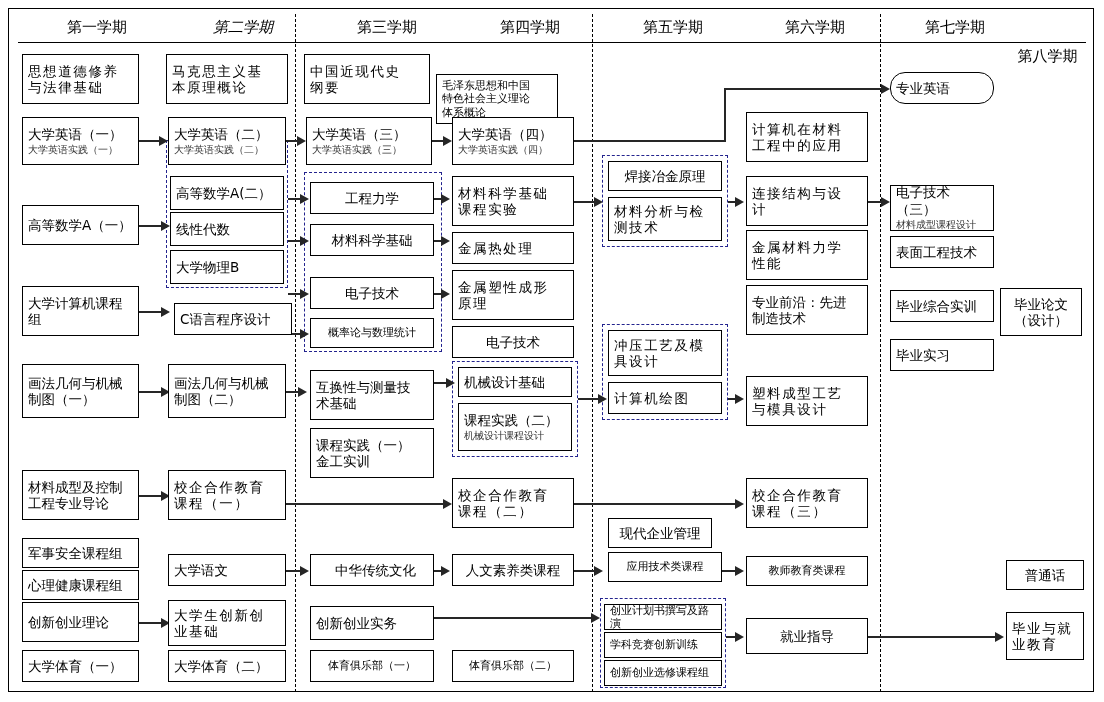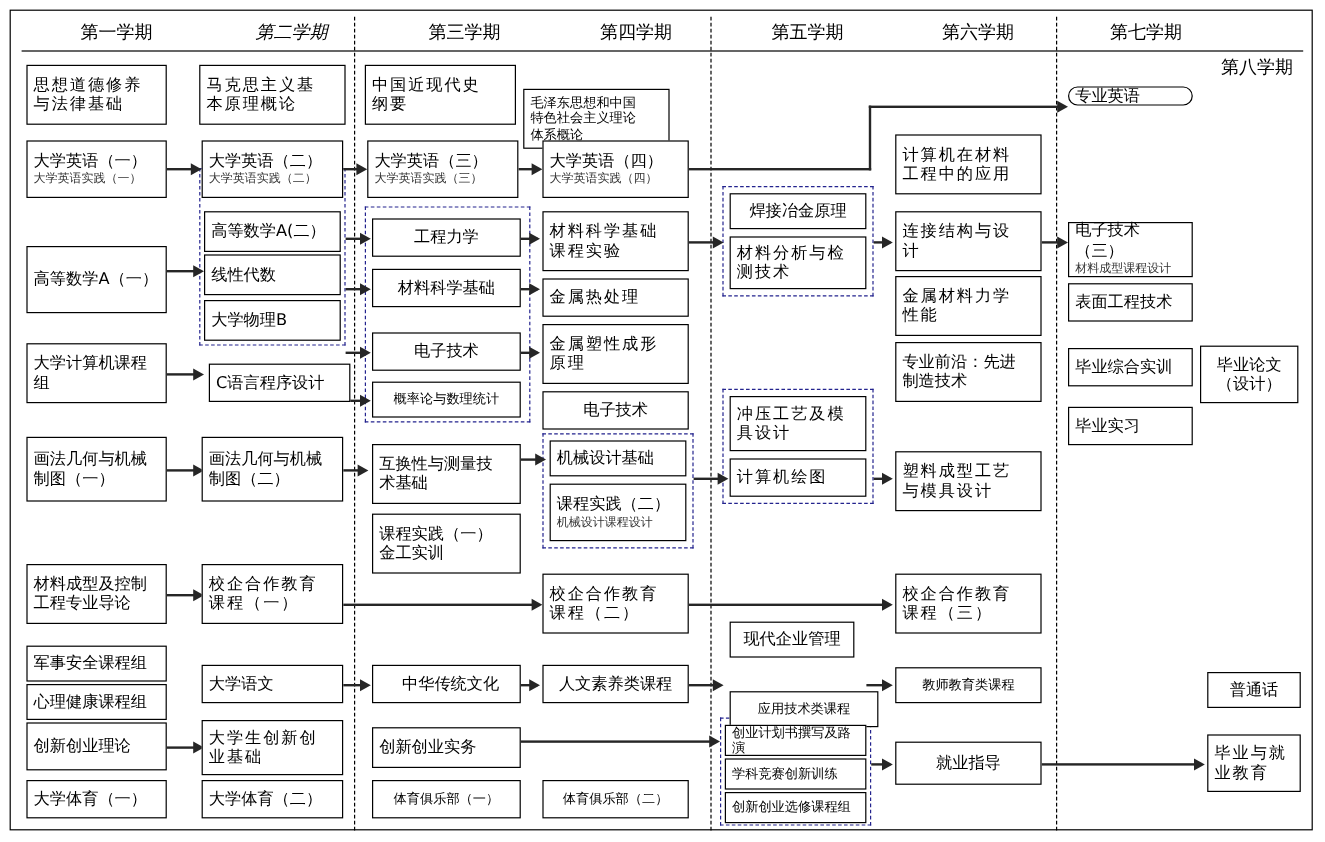--- a/index.html
+++ b/index.html
@@ -157,21 +157,21 @@
       </div>
       <div class="box" style="left: 170px; top: 176px; width: 114px; height: 34px;">
         <div class="t1">高等数学A(二）</div>
       </div>
       <div class="box" style="left: 170px; top: 212px; width: 114px; height: 34px;">
         <div class="t1">线性代数</div>
       </div>
       <div class="box" style="left: 170px; top: 250px; width: 114px; height: 34px;">
         <div class="t1">大学物理B</div>
       </div>
-      <div class="box" style="left: 22px; top: 205px; width: 117px; height: 56px;">
+      <div class="box" style="left: 22px; top: 205px; width: 117px; height: 40px;">
         <div class="t1">高等数学A（一）</div>
       </div>
       <div class="box ctr" style="left: 310px; top: 182px; width: 124px; height: 32px;">
         <div class="t1">工程力学</div>
       </div>
       <div class="box ctr" style="left: 310px; top: 224px; width: 124px; height: 32px;">
         <div class="t1">材料科学基础</div>
       </div>
       <div class="box ctr" style="left: 310px; top: 277px; width: 124px; height: 32px;">
         <div class="t1">电子技术</div>
@@ -286,21 +286,21 @@
       <div class="box" style="left: 608px; top: 330px; width: 114px; height: 46px;">
         <div class="t1 sp">冲压工艺及模
 具设计</div>
       </div>
       <div class="box" style="left: 608px; top: 382px; width: 114px; height: 32px;">
         <div class="t1 sp">计算机绘图</div>
       </div>
       <div class="box ctr" style="left: 608px; top: 518px; width: 104px; height: 30px;">
         <div class="t1">现代企业管理</div>
       </div>
-      <div class="box ctr" style="left: 608px; top: 576px; width: 124px; height: 30px;">
+      <div class="box ctr" style="left: 608px; top: 552px; width: 114px; height: 30px;">
         <div class="t1 small">应用技术类课程</div>
       </div>
       <div class="box" style="left: 604px; top: 604px; width: 118px; height: 26px;">
         <div class="t1 small">创业计划书撰写及路演</div>
       </div>
       <div class="box" style="left: 604px; top: 632px; width: 118px; height: 26px;">
         <div class="t1 small">学科竞赛创新训练</div>
       </div>
       <div class="box" style="left: 604px; top: 660px; width: 118px; height: 26px;">
         <div class="t1 small">创新创业选修课程组</div>
@@ -324,21 +324,21 @@
       <div class="box" style="left: 746px; top: 376px; width: 122px; height: 50px;">
         <div class="t1 sp">塑料成型工艺
 与模具设计</div>
       </div>
       <div class="box ctr" style="left: 746px; top: 556px; width: 122px; height: 30px;">
         <div class="t1 small">教师教育类课程</div>
       </div>
       <div class="box ctr" style="left: 746px; top: 618px; width: 122px; height: 36px;">
         <div class="t1">就业指导</div>
       </div>
-      <div class="box" style="left: 890px; top: 72px; width: 104px; height: 16px; border-radius: 15px;">
+      <div class="box" style="left: 890px; top: 72px; width: 104px; height: 32px; border-radius: 15px;">
         <div class="t1">专业英语</div>
       </div>
       <div class="box" style="left: 890px; top: 185px; width: 104px; height: 46px;">
         <div class="t1">电子技术（三）</div>
         <div class="t2">材料成型课程设计</div>
       </div>
       <div class="box" style="left: 890px; top: 236px; width: 104px; height: 32px;">
         <div class="t1">表面工程技术</div>
       </div>
       <div class="box" style="left: 890px; top: 290px; width: 104px; height: 32px;">

